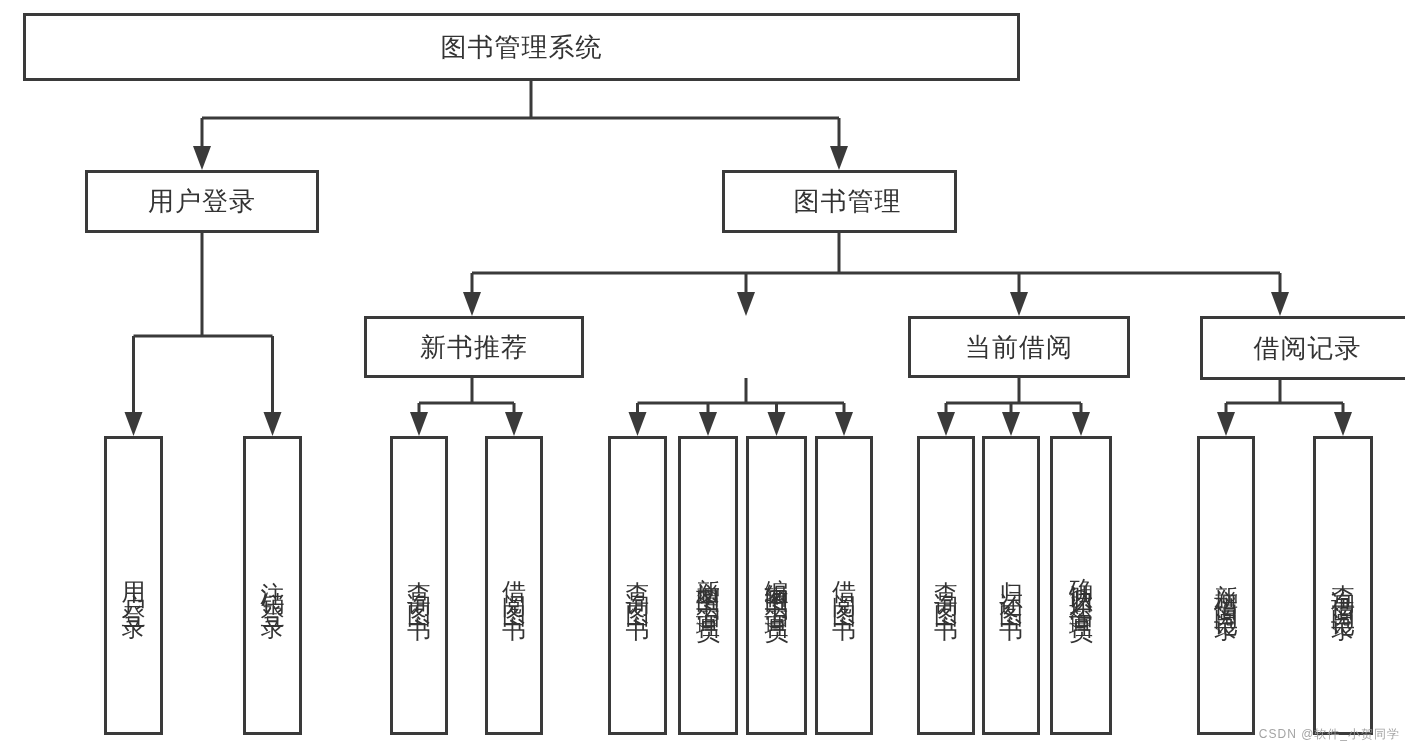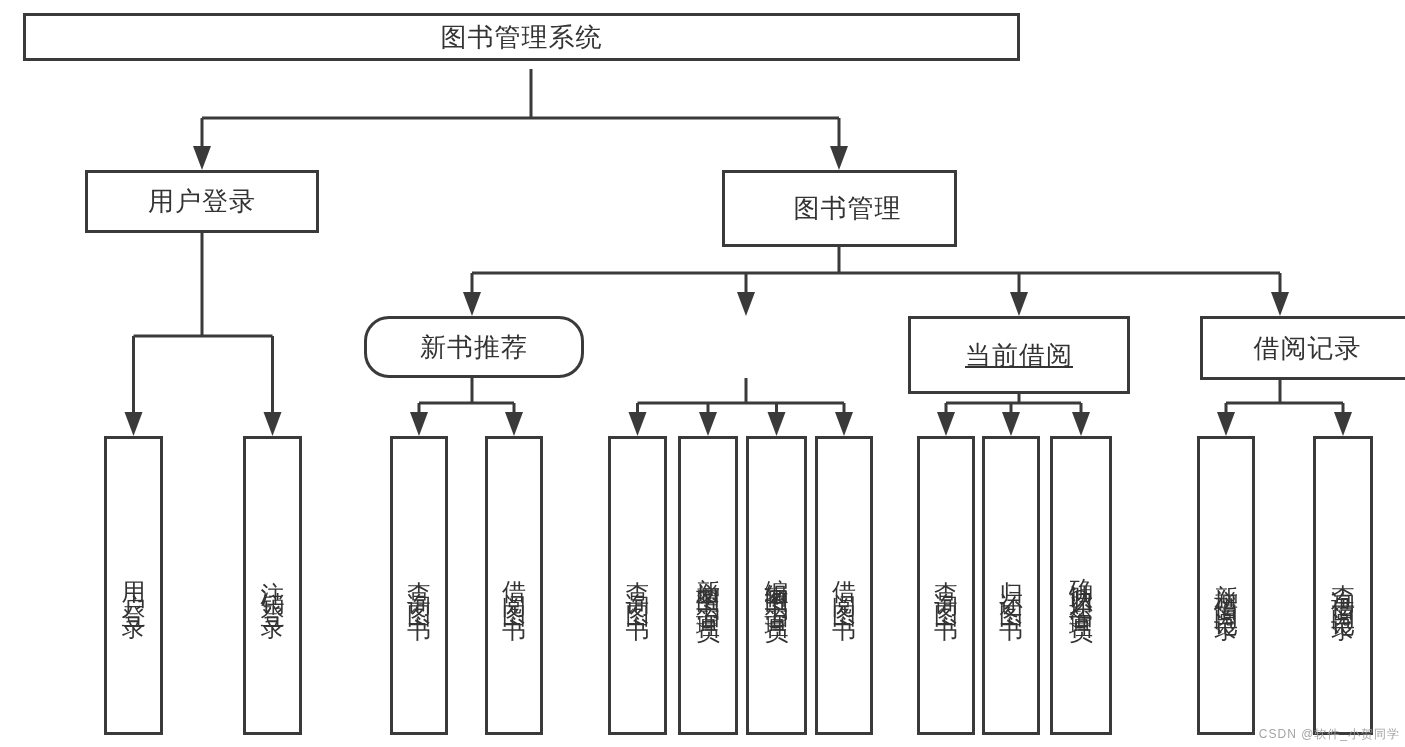--- a/index.html
+++ b/index.html
@@ -95,35 +95,35 @@
 
       <polygon points="937,412 955,412 946,436"></polygon>
       <polygon points="1002,412 1020,412 1011,436"></polygon>
       <polygon points="1072,412 1090,412 1081,436"></polygon>
 
       <polygon points="1217,412 1235,412 1226,436"></polygon>
       <polygon points="1334,412 1352,412 1343,436"></polygon>
     </g>
   </svg>
 
-  <div class="node" style="left:23px; top:13px; width:997px; height:48px;">
+  <div class="node" style="left:23px; top:13px; width:997px; height:68px;">
     <span>图书管理系统</span>
   </div>
 
   <div class="node" style="left:85px; top:170px; width:234px; height:63px;">
     <span>用户登录</span>
   </div>
-  <div class="node" style="left:722px; top:170px; width:235px; height:77px;padding-left:16px;">
+  <div class="node" style="left:722px; top:170px; width:235px; height:63px;padding-left:16px;">
     <span>图书管理</span>
   </div>
 
-  <div class="node" style="left:364px; top:316px; width:220px; height:62px;border-radius:25px;">
+  <div class="node" style="left:364px; top:316px; width:220px; height:62px;">
     <span>新书推荐</span>
   </div>
-  <div class="node" style="left:908px; top:316px; width:222px; height:78px;text-decoration:underline;">
+  <div class="node" style="left:908px; top:316px; width:222px; height:62px;">
     <span>当前借阅</span>
   </div>
   <div class="node" style="left:1172px; top:316px; width:215px; height:64px;margin-left:28px;">
     <span>借阅记录</span>
   </div>
 
   <div class="node" style="left:104px; top:436px; width:59px; height:299px;">
     <span class="vtext">用户登录</span>
   </div>
   <div class="node" style="left:243px; top:436px; width:59px; height:299px;">

